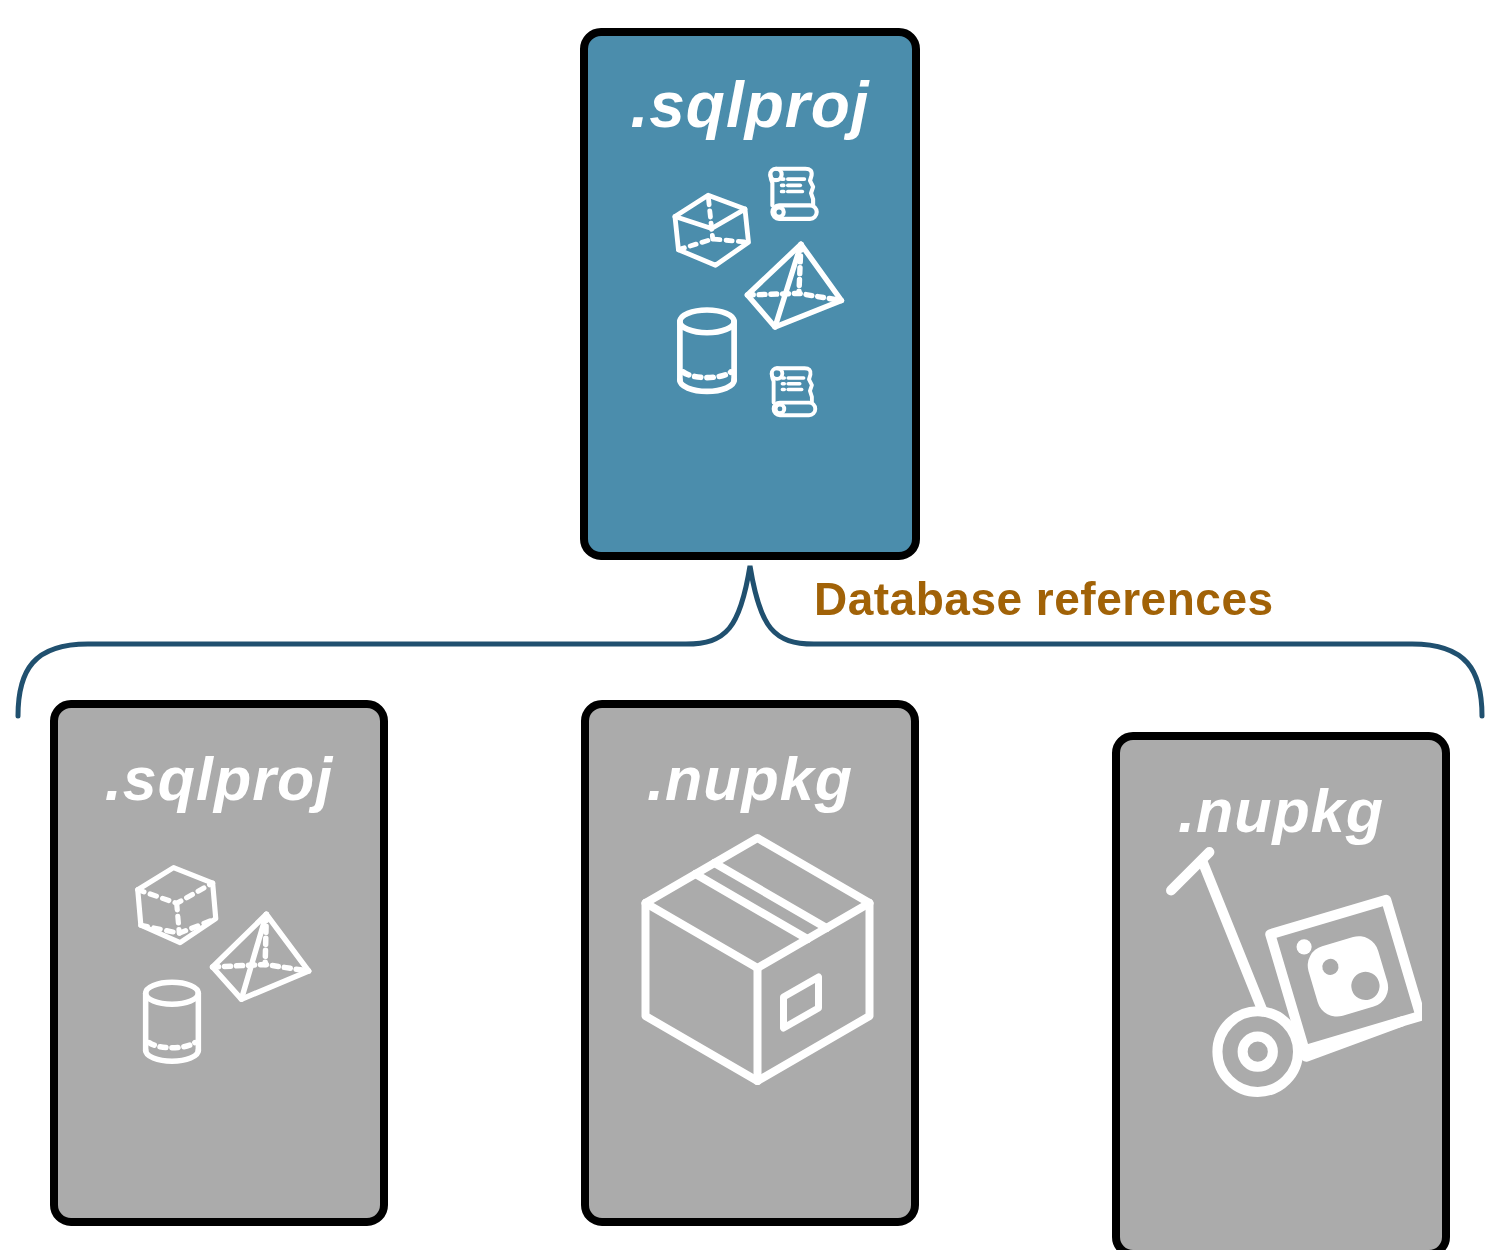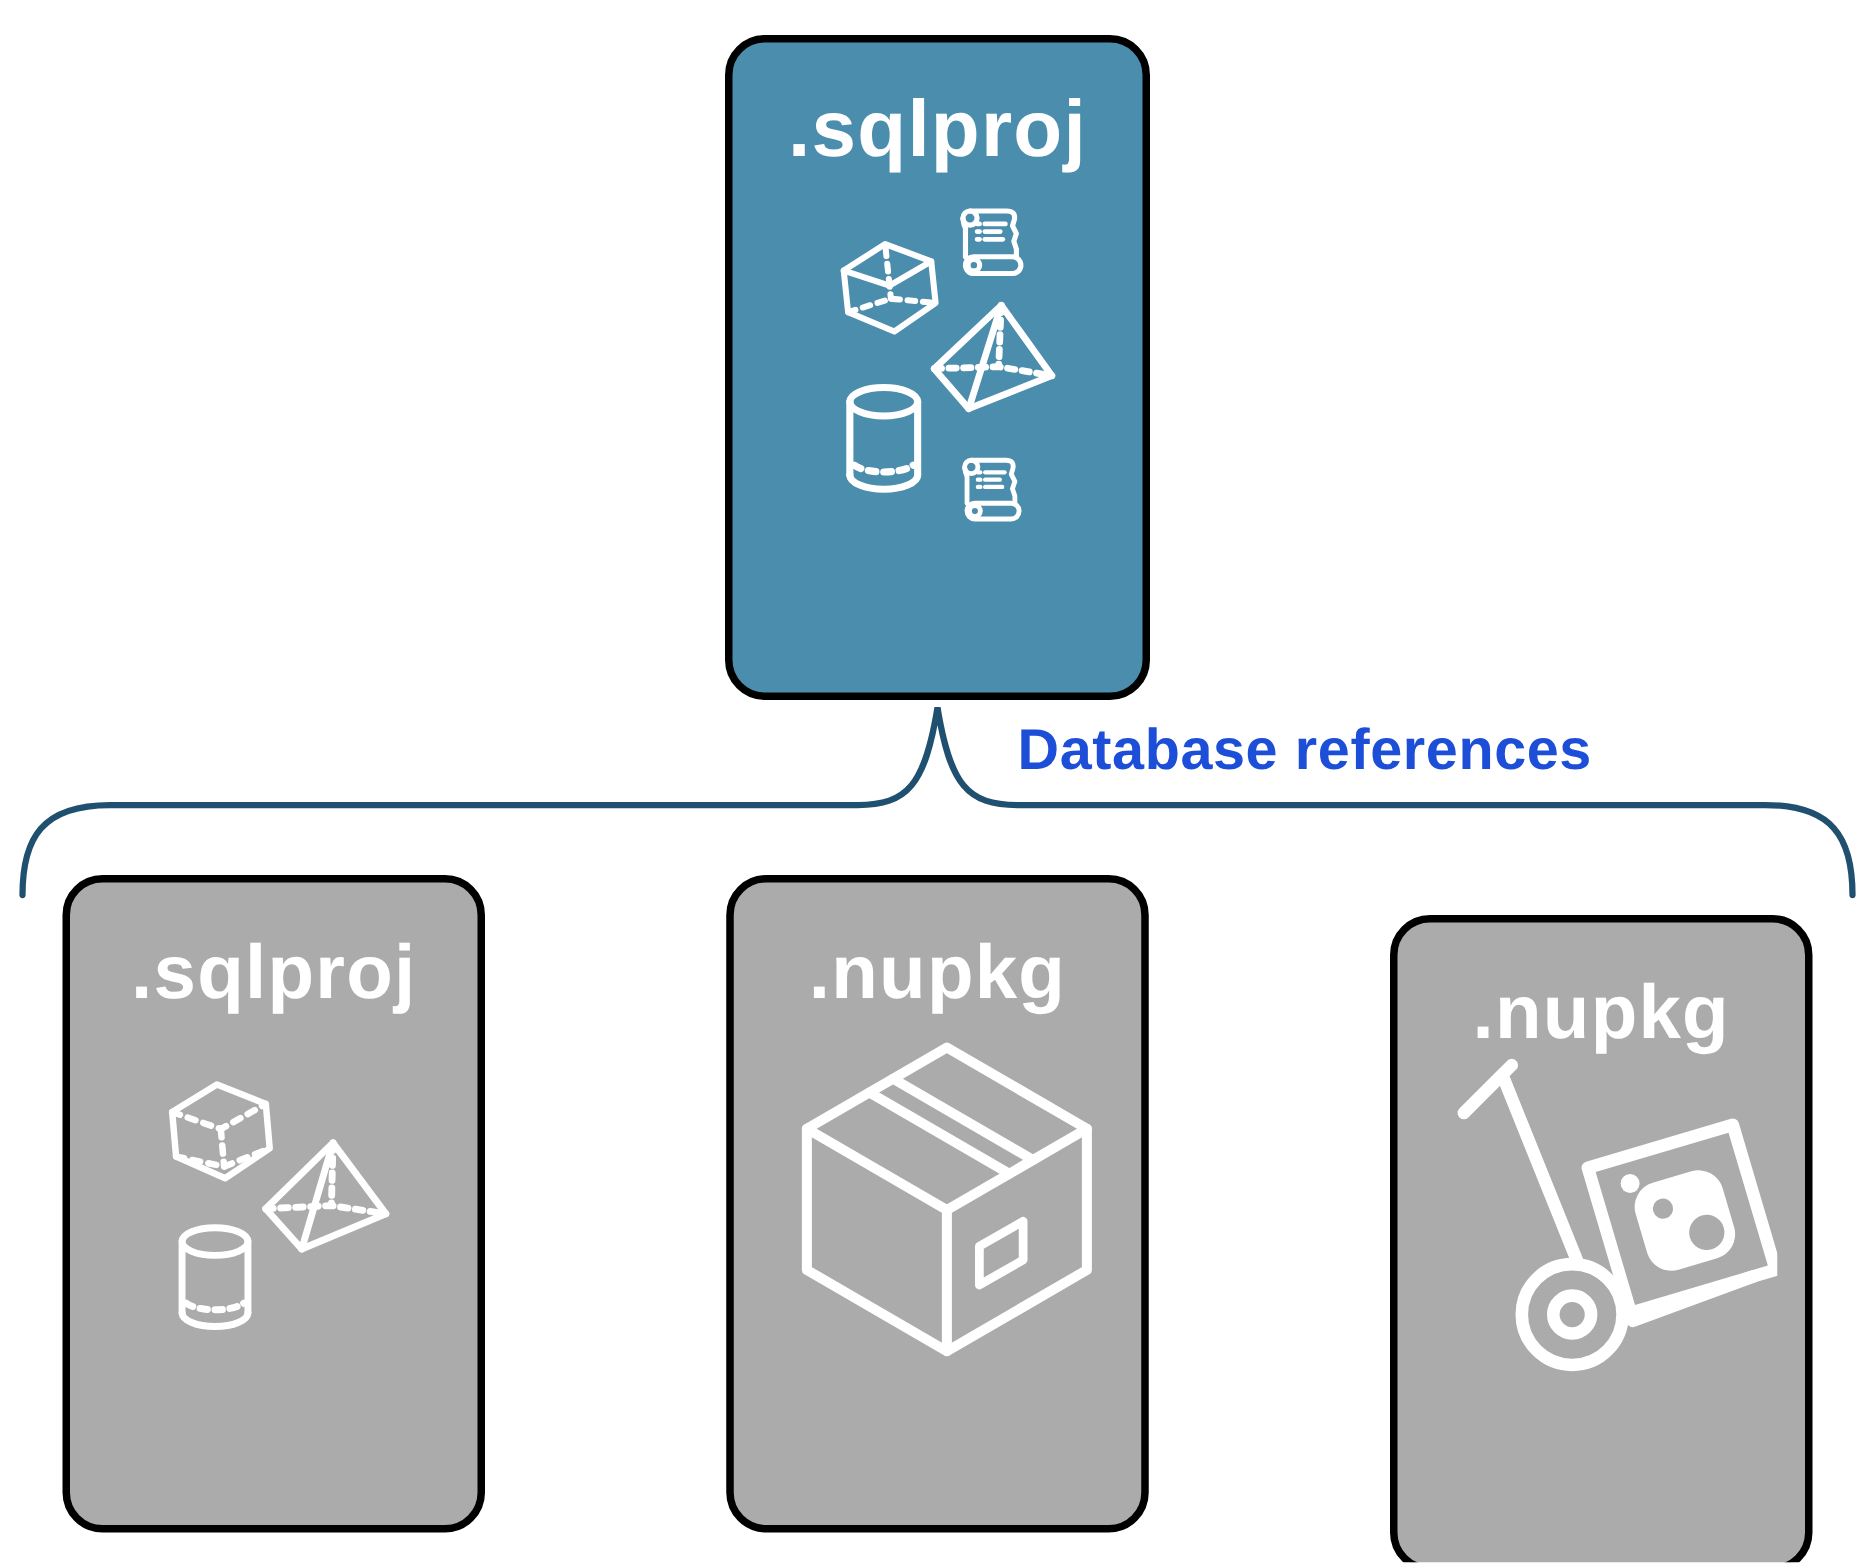--- a/index.html
+++ b/index.html
@@ -2,38 +2,38 @@
 <html><head>
 <meta charset="utf-8">
 <style>
   html,body{margin:0;padding:0;background:#ffffff;}
   .canvas{
     position:relative;width:1500px;height:1250px;background:#ffffff;
     font-family:"Liberation Sans", sans-serif;overflow:hidden;
   }
   .node{
     position:absolute;box-sizing:border-box;
-    border:6px solid #000000;border-radius:32px;
+    border:8px solid #000000;border-radius:21px;font-style:italic;
   }
   .node-root{left:580px;top:28px;width:340px;height:532px;background:#4b8dac;}
   .node-child{top:700px;width:338px;height:526px;background:#ababab;}
   .node-child.c0{left:50px;}
   .node-child.c1{left:581px;}
   .node-child.c2{left:1112px;margin-top:32px;}
   .node-title{
     width:100%;text-align:center;color:#ffffff;font-weight:bold;
     letter-spacing:1px;user-select:none;
   }
   .node-root .node-title{margin-top:32px;font-size:64px;}
   .node-child .node-title{margin-top:36px;font-size:61px;}
   .icon{position:absolute;}
   .brace-svg{position:absolute;left:0;top:0;width:1500px;height:1250px;pointer-events:none;}
   .connector-label{
     position:absolute;left:814px;top:572px;
-    font-size:46px;font-weight:bold;color:#1d4ed8;letter-spacing:0.5px;
+    font-size:46px;font-weight:bold;color:#a16207;letter-spacing:0.5px;
     white-space:nowrap;
   }
   .stroke-set{fill:none;stroke:#ffffff;stroke-linecap:round;stroke-linejoin:round;}
 </style>
 </head>
 <body>
 
 <div class="canvas">
 
   <svg width="0" height="0" style="position:absolute" aria-hidden="true">

